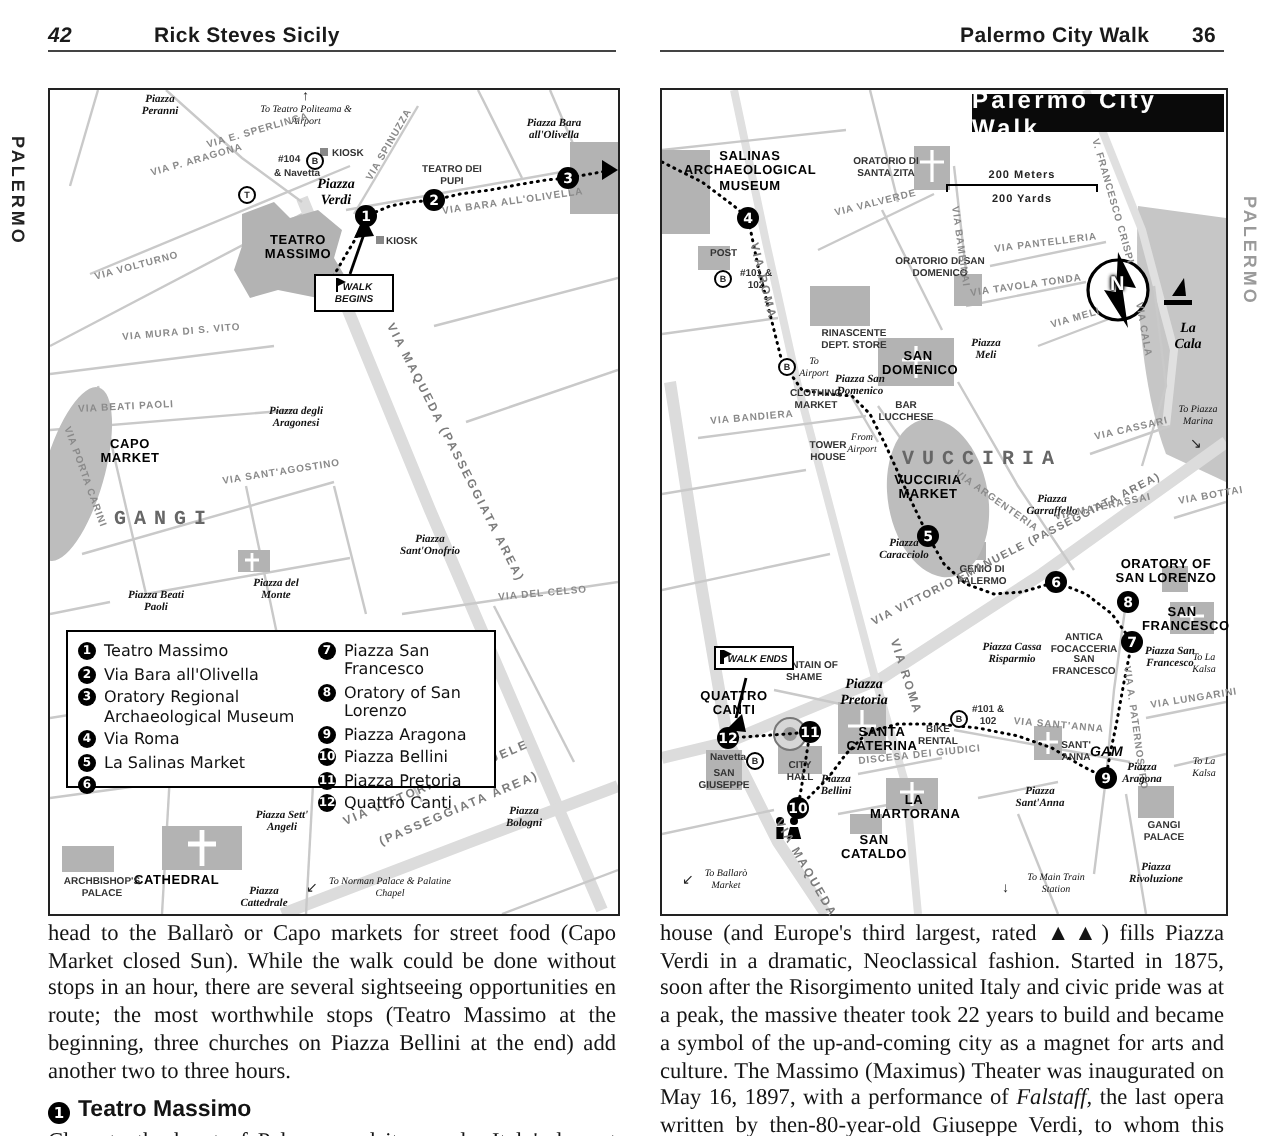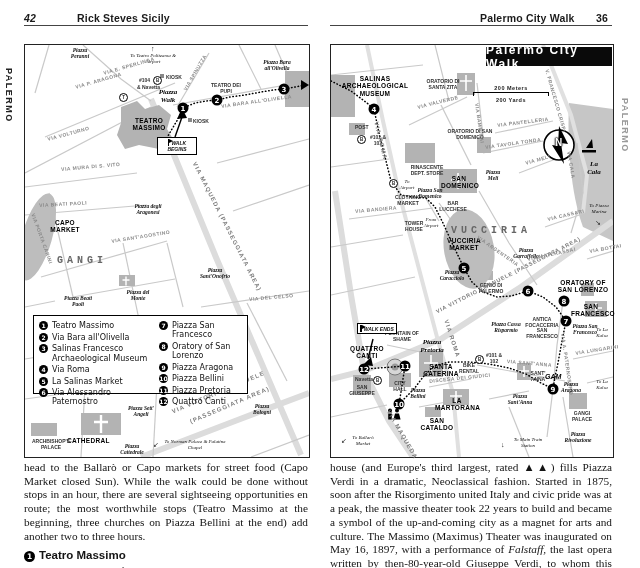--- a/index.html
+++ b/index.html
@@ -137,21 +137,21 @@
     <div id="l-labels">
         <span class="ml pz w" style="left: 38px; top: 2px; width: 34px;">Piazza Peranni</span>
         <span class="ml arr" style="left: 126px; top: 0px;">↑</span>
         <span class="ml to w" style="left: 100px; top: 8px; width: 56px;">To Teatro Politeama &amp; Airport</span>
         <span class="ml st" style="left: 78px; top: 26px; transform: rotate(-16deg);">VIA E. SPERLINGA</span>
         <span class="ml st" style="left: 50px; top: 40px; transform: rotate(-16deg);">VIA P. ARAGONA</span>
         <span class="ml tiny" style="left: 114px; top: 33px;">#104</span>
         <span class="ml circ" style="left: 128px; top: 31px; position: absolute;">B</span>
         <span class="ml tiny" style="left: 112px; top: 40px;">&amp; Navetta</span>
         <span class="ml circ" style="left: 94px; top: 48px; position: absolute;">T</span>
-        <span class="ml pzb w" style="left: 126px; top: 44px; width: 34px;">Piazza Walk</span>
+        <span class="ml pzb w" style="left: 126px; top: 44px; width: 34px;">Piazza Verdi</span>
         <span class="ml tiny" style="left: 141px; top: 30px;">KIOSK</span>
         <span class="ml tiny" style="left: 168px; top: 74px;">KIOSK</span>
         <span class="ml bld w" style="left: 100px; top: 72px; width: 48px;">TEATRO MASSIMO</span>
         <span class="ml st" style="left: 158px; top: 44px; transform: rotate(-60deg);">VIA SPINUZZA</span>
         <span class="ml tiny w" style="left: 184px; top: 38px; width: 34px;">TEATRO DEI PUPI</span>
         <span class="ml pz w" style="left: 228px; top: 14px; width: 48px;">Piazza Bara all'Olivella</span>
         <span class="ml st" style="left: 196px; top: 59px; transform: rotate(-8deg);">VIA BARA ALL'OLIVELLA</span>
         <span class="ml st" style="left: 22px; top: 92px; transform: rotate(-15deg);">VIA VOLTURNO</span>
         <span class="ml st" style="left: 36px; top: 122px; transform: rotate(-5deg);">VIA MURA DI S. VITO</span>
         <span class="ml st" style="left: 14px; top: 158px; transform: rotate(-3deg);">VIA BEATI PAOLI</span>
@@ -186,33 +186,32 @@
           <div class="lg-row">
             <span class="lg-num">1</span>
             <span class="lg-txt">Teatro Massimo</span>
           </div>
           <div class="lg-row">
             <span class="lg-num">2</span>
             <span class="lg-txt">Via Bara all'Olivella</span>
           </div>
           <div class="lg-row">
             <span class="lg-num">3</span>
-            <span class="lg-txt">Salinas Francesco Archaeological Museum</span>
+            <span class="lg-txt">Oratory Regional Archaeological Museum</span>
           </div>
           <div class="lg-row">
             <span class="lg-num">4</span>
             <span class="lg-txt">Via Roma</span>
           </div>
           <div class="lg-row">
             <span class="lg-num">5</span>
             <span class="lg-txt">La Salinas Market</span>
           </div>
           <div class="lg-row">
             <span class="lg-num">6</span>
-            <span class="lg-txt">Via Alessandro Paternostro</span>
           </div>
         </div>
       <div class="lg-col" id="lg-col2">
           <div class="lg-row">
             <span class="lg-num">7</span>
             <span class="lg-txt">Piazza San Francesco</span>
           </div>
           <div class="lg-row">
             <span class="lg-num">8</span>
             <span class="lg-txt">Oratory of San Lorenzo</span>

